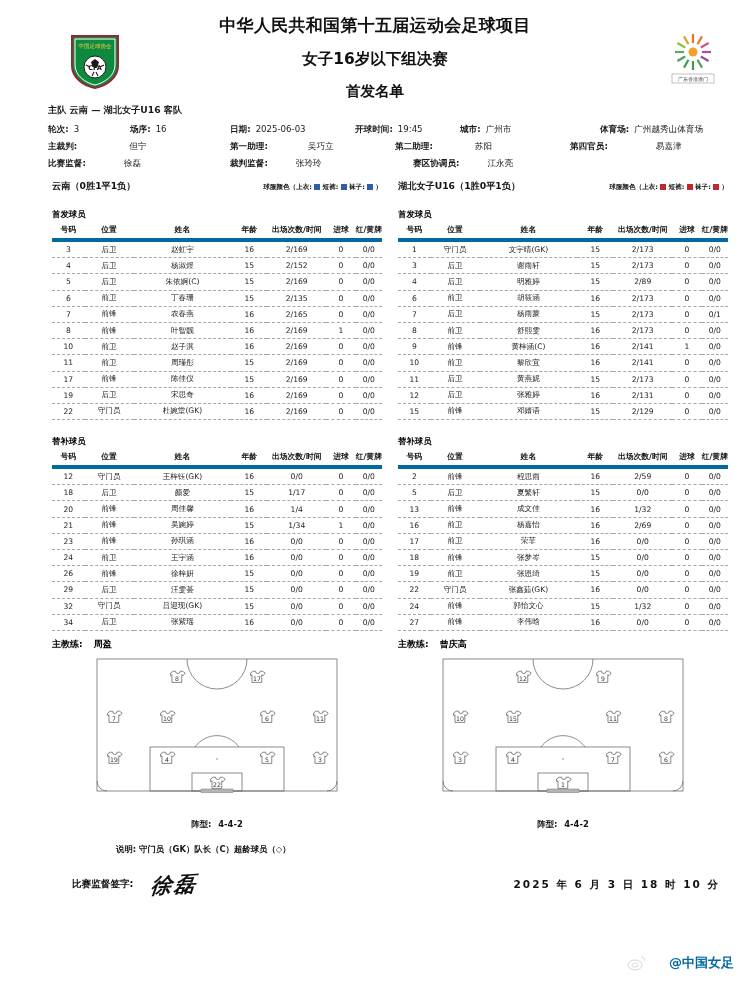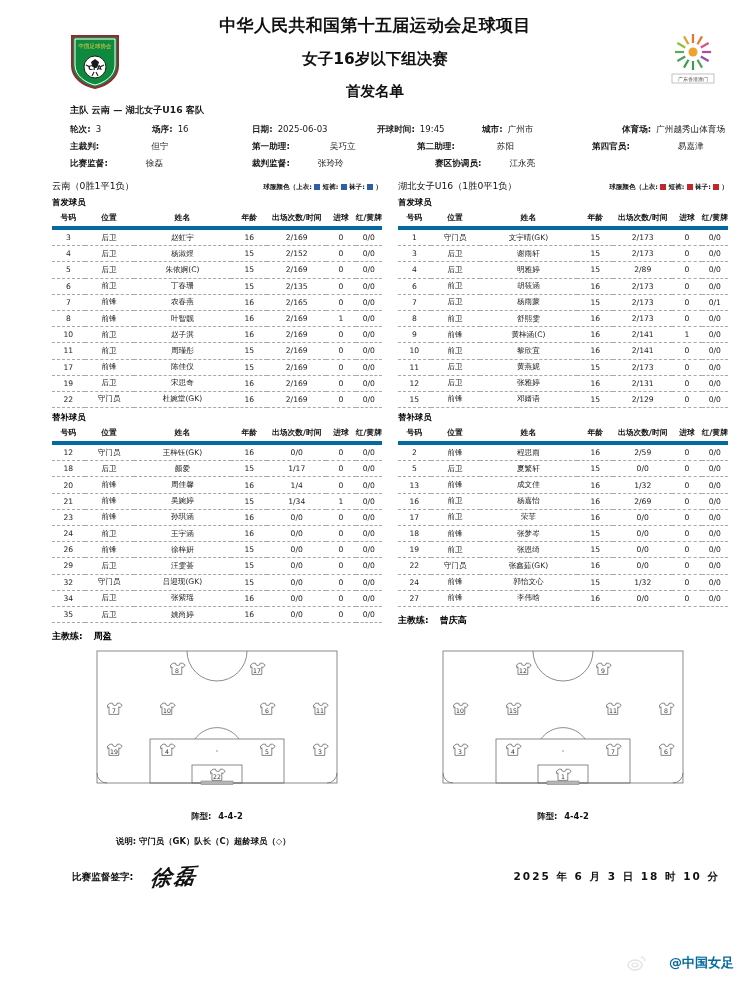--- a/index.html
+++ b/index.html
@@ -24,36 +24,36 @@
   .logo-games {
     position: absolute; right: 26px; top: 30px;
     width: 62px; height: 56px;
   }
   .titles { text-align: center; padding-top: 14px; }
   .title-1 { font-size: 17px; font-weight: bold; color: #111; letter-spacing: .3px; }
   .title-2 { font-size: 15.5px; font-weight: bold; color: #111; margin-top: 12px; }
   .title-3 { font-size: 14.5px; font-weight: bold; color: #111; margin-top: 12px; }
 
   
-  .info { padding: 0 24px 0 70px; font-size: 8.6px; color: #1a1a1a; }
+  .info { padding: 0 24px 0 48px; font-size: 8.6px; color: #1a1a1a; }
   .info-teams { font-weight: bold; font-size: 9.2px; margin-bottom: 7px; }
   .info-row { display: flex; margin-bottom: 5px; }
   .info-cell { display: flex; }
   .info-label { font-weight: bold; white-space: nowrap; }
   .info-value { margin-left: 5px; white-space: nowrap; }
 
   
   .teams { display: flex; padding: 0 18px 0 52px; margin-top: 10px; }
   .team { width: 330px; }
   .team + .team { margin-left: 16px; }
   .team-head { display: flex; align-items: baseline; justify-content: space-between; }
-  .team-name { font-weight: normal; font-size: 9.2px; color: #111; }
+  .team-name { font-weight: bold; font-size: 9.2px; color: #111; }
   .kit { font-size: 6.6px; font-weight: bold; color: #111; white-space: nowrap; }
   .kit .sw { display: inline-block; width: 6px; height: 6px; vertical-align: -1px; }
-  .section-title { font-weight: bold; font-size: 8.4px; margin-top: 4px; margin-bottom: 2px; }
+  .section-title { font-weight: bold; font-size: 8.4px; margin-top: 16px; margin-bottom: 2px; }
 
   table.roster { width: 100%; border-collapse: collapse; font-size: 7.6px; }
   table.roster th {
     font-weight: bold; font-size: 7.8px; color: #111;
     padding: 2px 0 3px 0; border-bottom: 4px solid #0369a1;
     text-align: center; white-space: nowrap;
   }
   table.roster td {
     padding: 2.6px 0; text-align: center; color: #222;
     border-bottom: 1px dashed #a8a8a8; white-space: nowrap;
@@ -439,29 +439,20 @@
             </tr>
             <tr>
               <td class="c-num">34</td>
               <td class="c-pos">后卫</td>
               <td class="c-name">张紫瑶</td>
               <td class="c-age">16</td>
               <td class="c-apps">0/0</td>
               <td class="c-goal">0</td>
               <td class="c-cards">0/0</td>
             </tr>
-            <tr>
-              <td class="c-num">35</td>
-              <td class="c-pos">后卫</td>
-              <td class="c-name">姚尚婷</td>
-              <td class="c-age">16</td>
-              <td class="c-apps">0/0</td>
-              <td class="c-goal">0</td>
-              <td class="c-cards">0/0</td>
-            </tr>
           </tbody>
       </table>
 
       <div class="coach">
         <span>主教练:</span>
         <span style="margin-left:8px">周盈</span>
       </div>
     </div>
 
     <div class="team">

